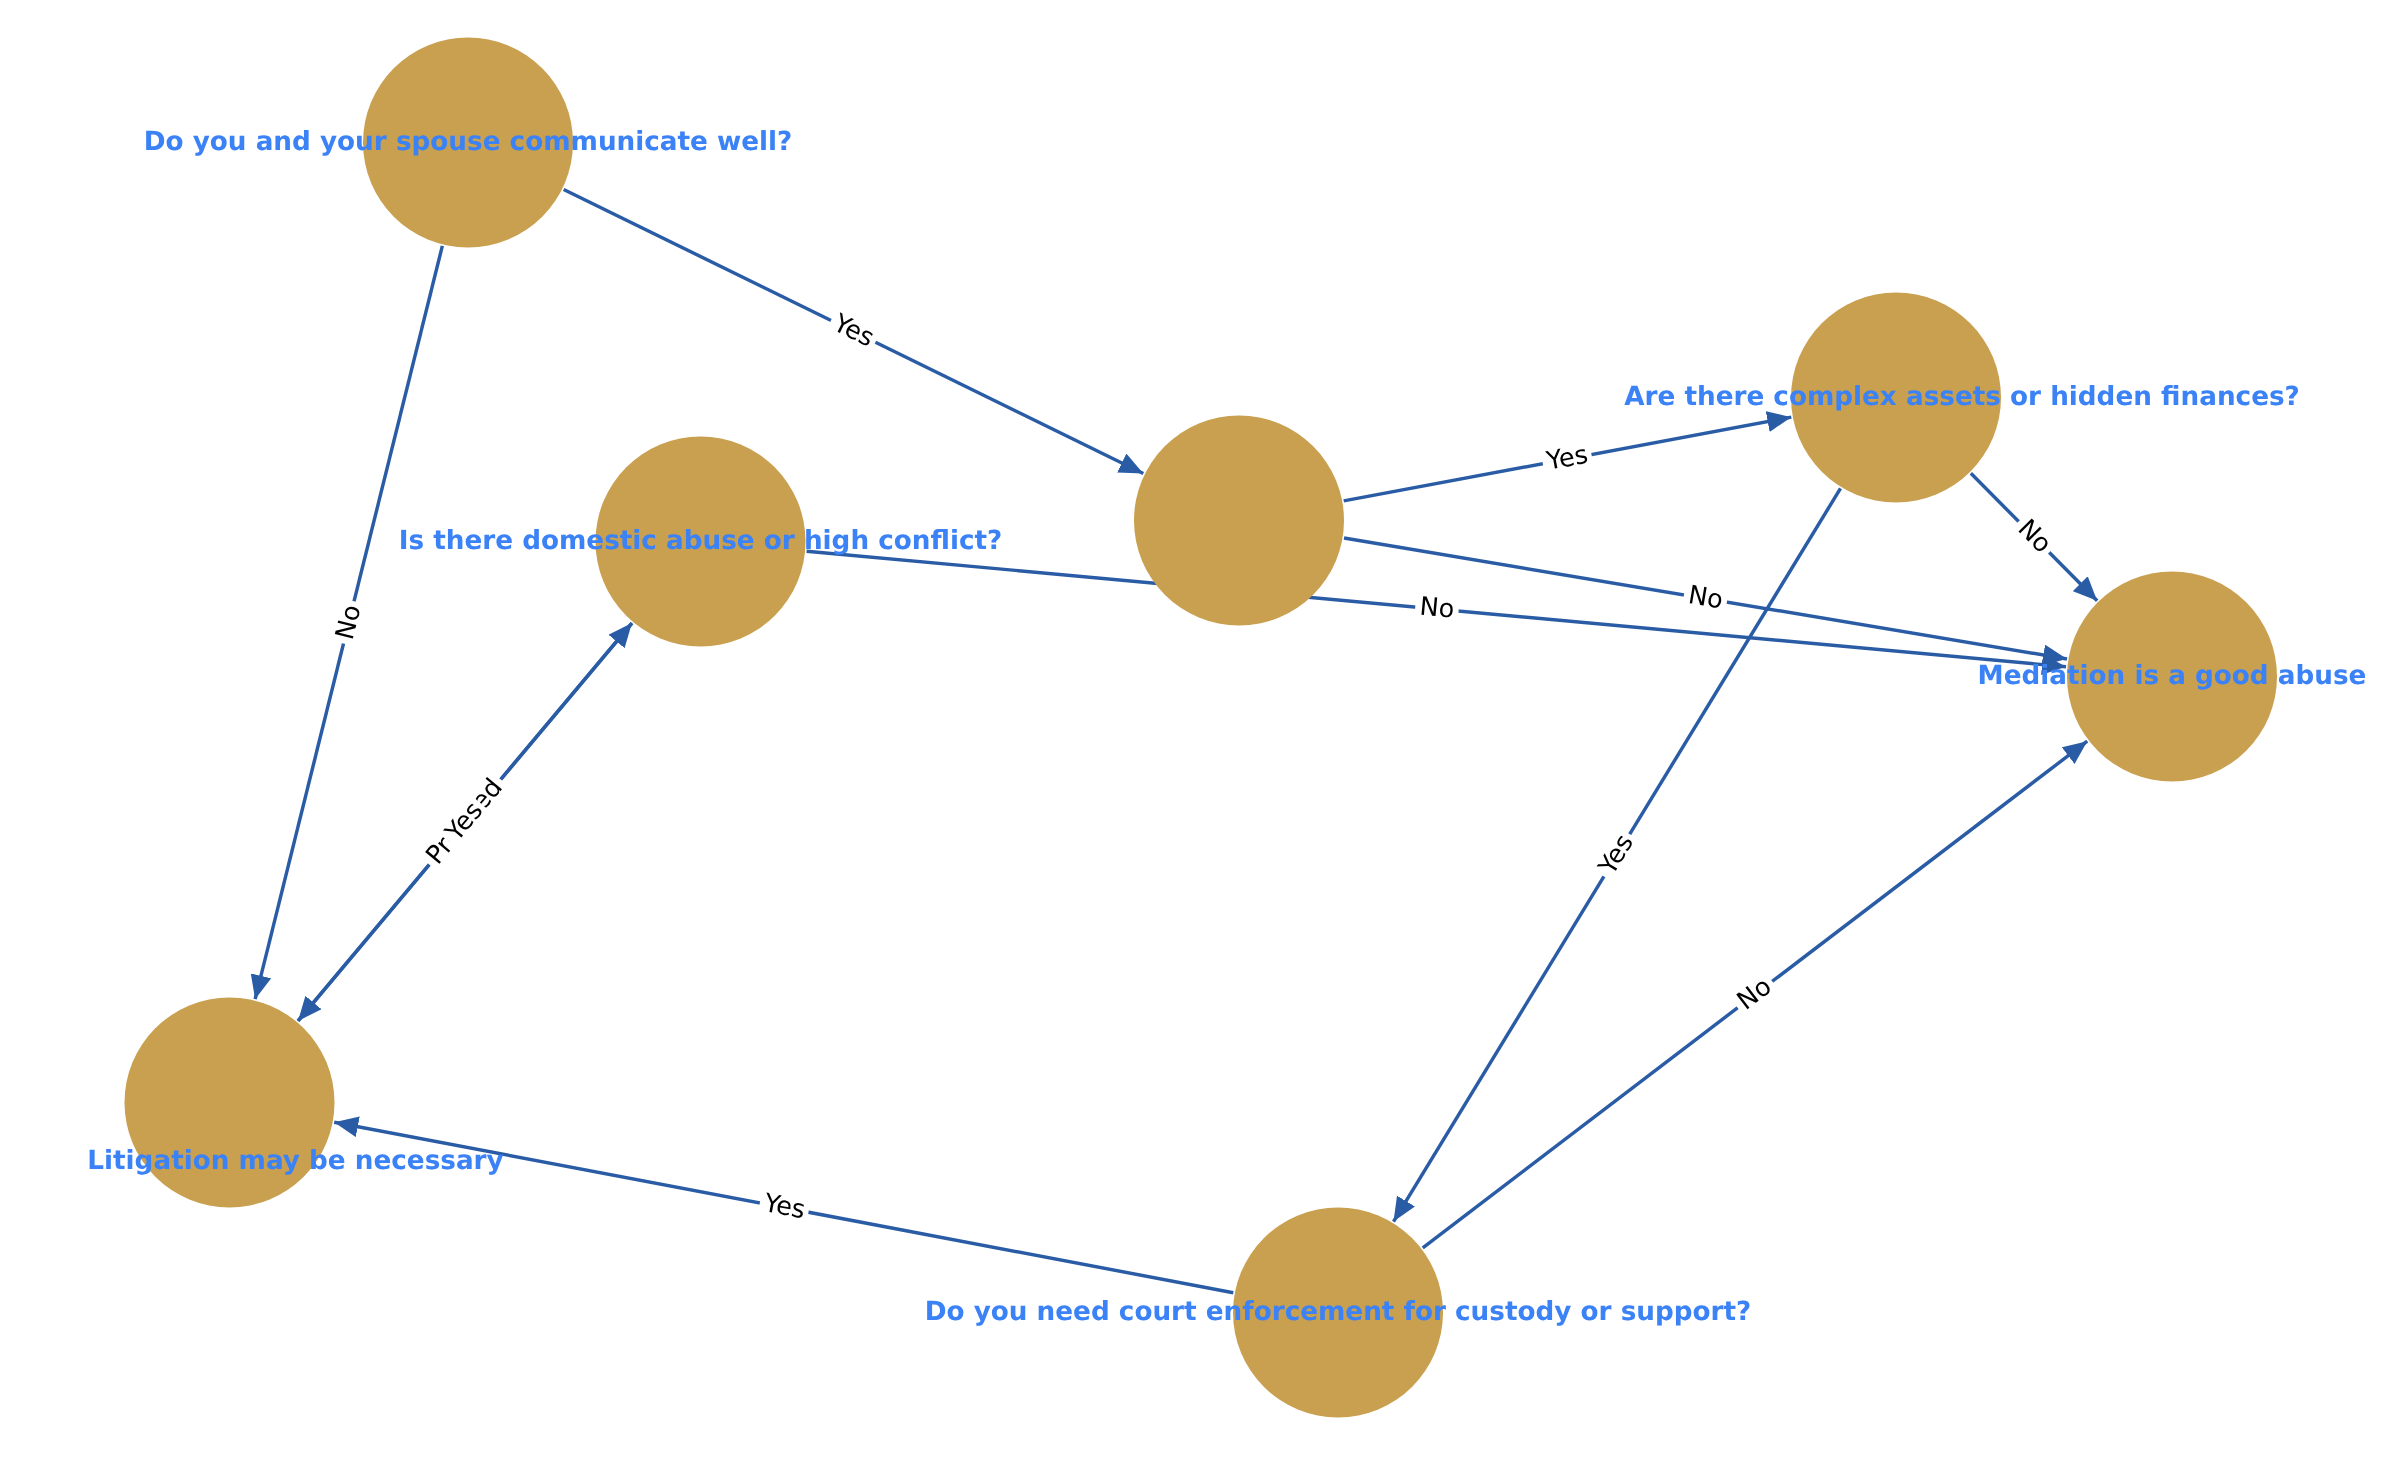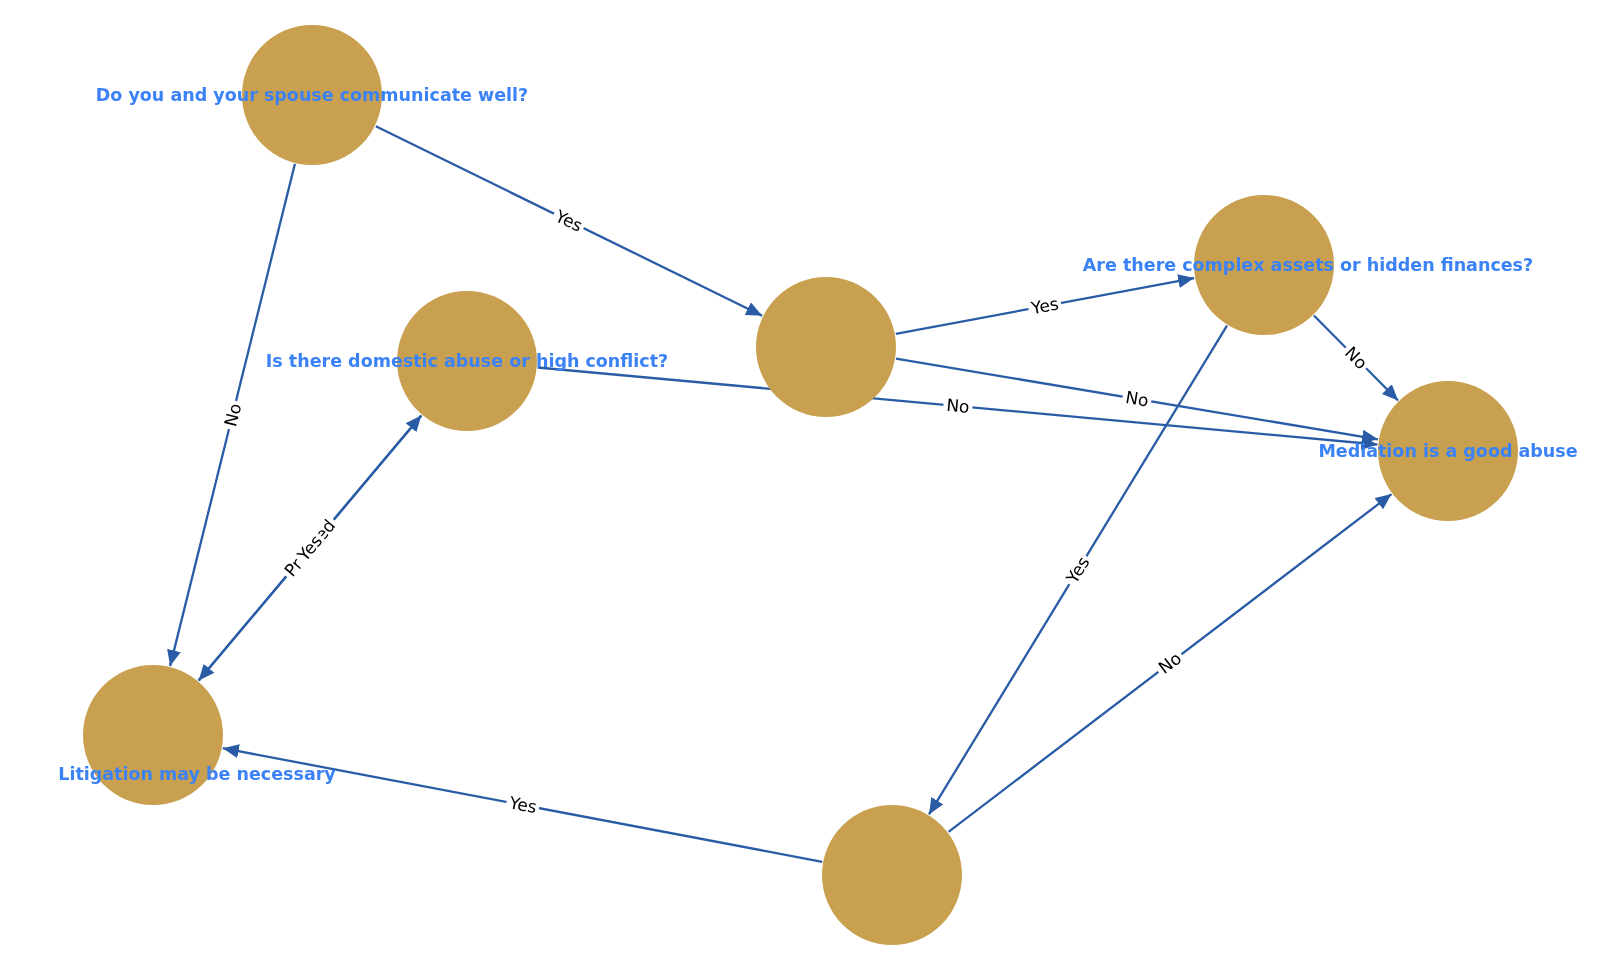--- a/index.html
+++ b/index.html
@@ -81,13 +81,14 @@
     <div class="edge-label" style="left: 310px; top: 548px; transform: translate(-50%, -50%) rotate(-50deg);">Proceed</div>
     <div class="edge-label" style="left: 310px; top: 548px; transform: translate(-50%, -50%) rotate(-50deg);">Yes</div>
     <div class="edge-label" style="left: 957.5px; top: 406px; transform: translate(-50%, -50%) rotate(5.2deg);">No</div>
     <div class="edge-label" style="left: 522.5px; top: 805px; transform: translate(-50%, -50%) rotate(10.7deg);">Yes</div>
     <div class="edge-label" style="left: 1170px; top: 663px; transform: translate(-50%, -50%) rotate(-37.3deg);">No</div>
     <div class="node-label" style="left: 312px; top: 95px;">Do you and your spouse communicate well?</div>
     <div class="node-label" style="left: 1264px; top: 265px; margin-left: 44px;">Are there complex assets or hidden finances?</div>
     <div class="node-label" style="left: 467px; top: 361px;">Is there domestic abuse or high conflict?</div>
     <div class="node-label" style="left: 1448px; top: 451px;">Mediation is a good abuse</div>
     <div class="node-label" style="left: 153px; top: 774px; margin-left: 44px;">Litigation may be necessary</div>
+    <div class="node-label" style="left: 892px; top: 875px;">Do you need court enforcement for custody or support?</div>
   </div>
 
 </body></html>

